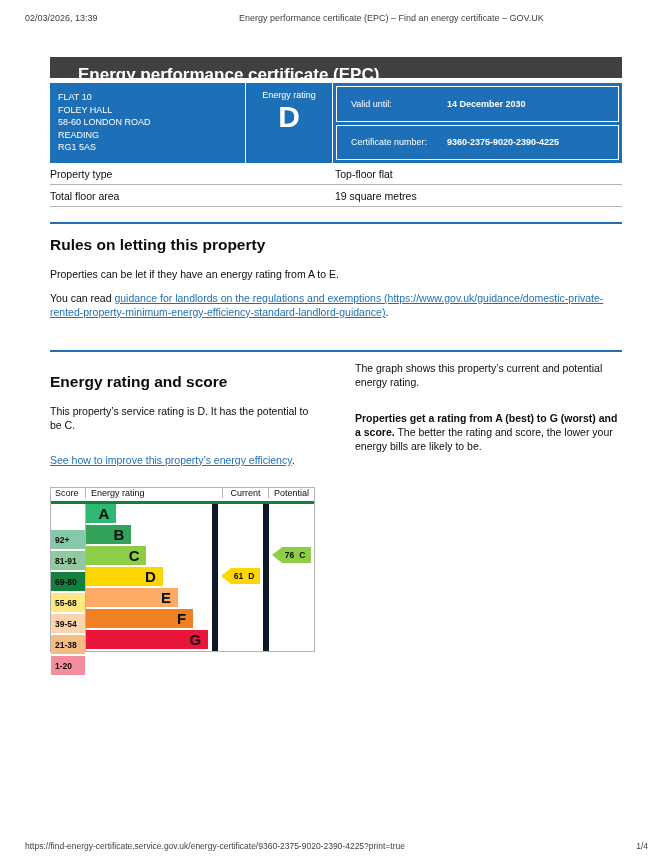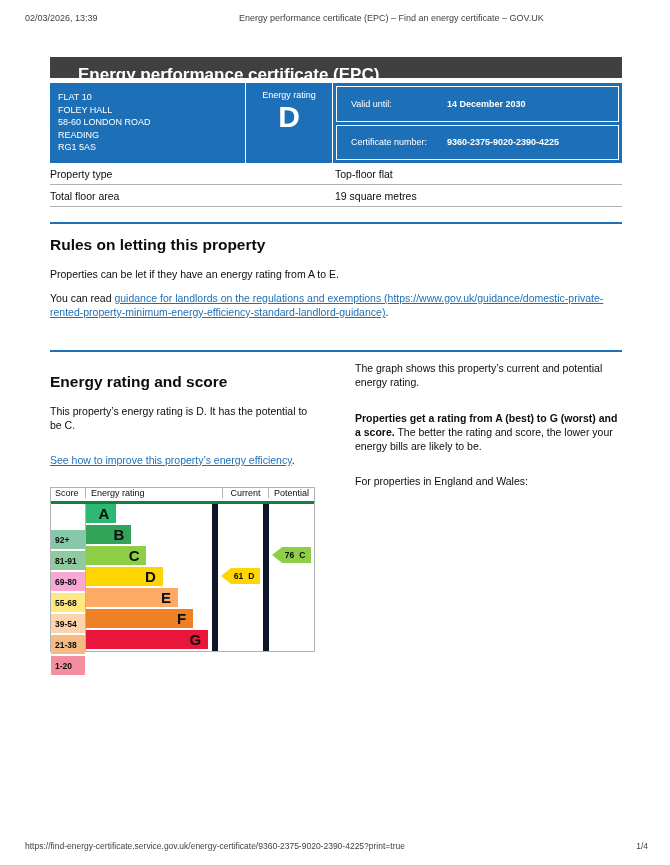--- a/index.html
+++ b/index.html
@@ -117,21 +117,21 @@
 
   <h2>Rules on letting this property</h2>
   <p>Properties can be let if they have an energy rating from A to E.</p>
   <p style="margin-top:10px;"><span>You can read </span><a class="lnk" href="#">guidance for landlords on the regulations and exemptions (https://www.gov.uk/guidance/domestic-private-rented-property-minimum-energy-efficiency-standard-landlord-guidance)</a><span>.</span></p>
 
   <hr class="rule" style="margin-top:31px;">
 
   <div class="cols">
     <div class="col-left">
       <h2>Energy rating and score</h2>
-      <p>This property’s energy rating is D. It has the potential to be C.</p>
+      <p>This property’s service rating is D. It has the potential to be C.</p>
       <p class="p-link"><a class="lnk" href="#">See how to improve this property’s energy efficiency</a><span>.</span></p>
 
       <div class="epc-graph">
         <div class="epc-head">
           <div class="h-score">Score</div>
           <div class="h-rating">Energy rating</div>
           <div class="h-cur">Current</div>
           <div class="h-pot">Potential</div>
         </div>
         <div class="epc-row">
@@ -149,21 +149,21 @@
               <div class="tint" style="background: rgb(143, 203, 158);">81-91</div>
             </div>
           <div class="band-zone">
               <div class="band" style="background: rgb(51, 163, 90); width: 36%;">B</div>
             </div>
           <div class="cur-cell"></div>
           <div class="pot-cell"></div>
         </div>
         <div class="epc-row">
           <div class="score-cell">
-              <div class="tint" style="background: #f9a8d4;">69-80</div>
+              <div class="tint" style="background: #15803d;">69-80</div>
             </div>
           <div class="band-zone">
               <div class="band" style="background: rgb(141, 206, 70); width: 48%;">C</div>
             </div>
           <div class="cur-cell"></div>
           <div class="pot-cell">
               <div class="arrow" style="background: rgb(141, 206, 70);">
                 <span>76</span>
                 <span class="ab">C</span>
               </div>
@@ -213,20 +213,19 @@
             </div>
           <div class="cur-cell"></div>
           <div class="pot-cell"></div>
         </div>
       </div>
     </div>
 
     <div class="col-right">
       <p>The graph shows this property’s current and potential energy rating.</p>
       <p class="p2"><b>Properties get a rating from A (best) to G (worst) and a score.</b><span> The better the rating and score, the lower your energy bills are likely to be.</span></p>
-      <p class="p3">For properties in England and Wales:</p>
     </div>
   </div>
 
 </div>
 
 <div class="pf-url">https://find-energy-certificate.service.gov.uk/energy-certificate/9360-2375-9020-2390-4225?print=true</div>
 <div class="pf-page">1/4</div>
 
 </body></html>

